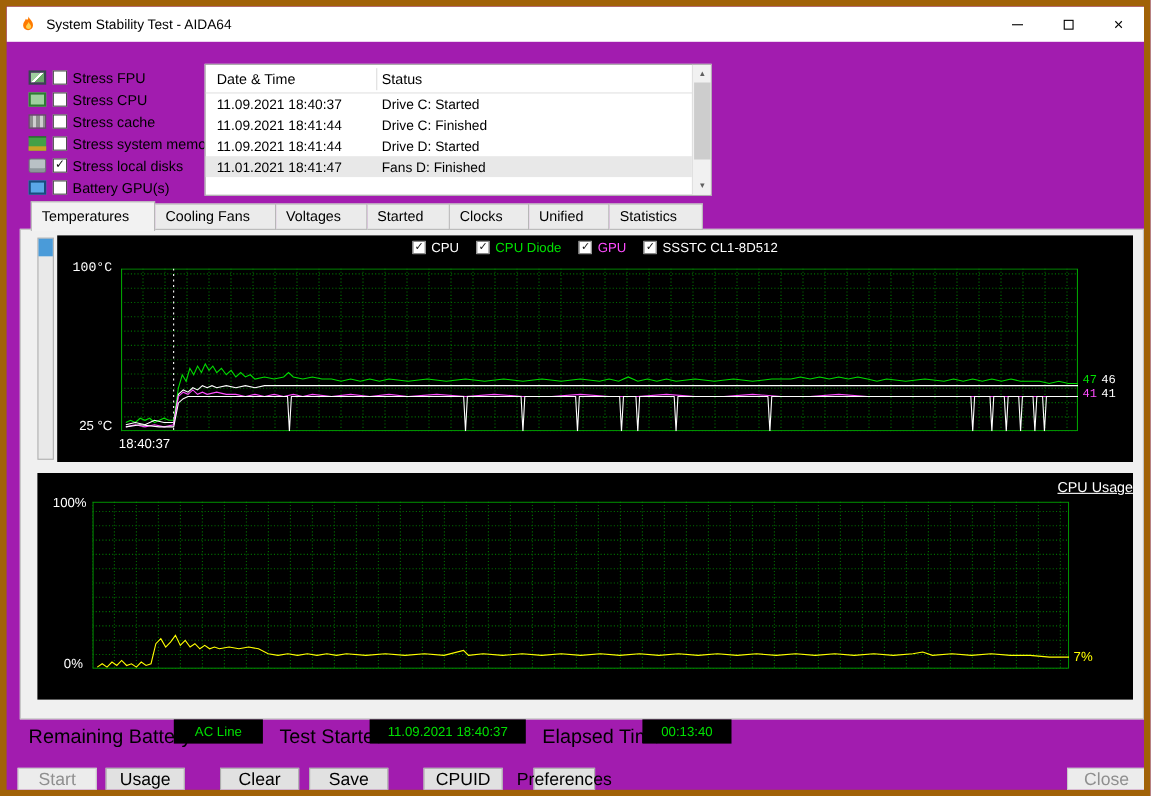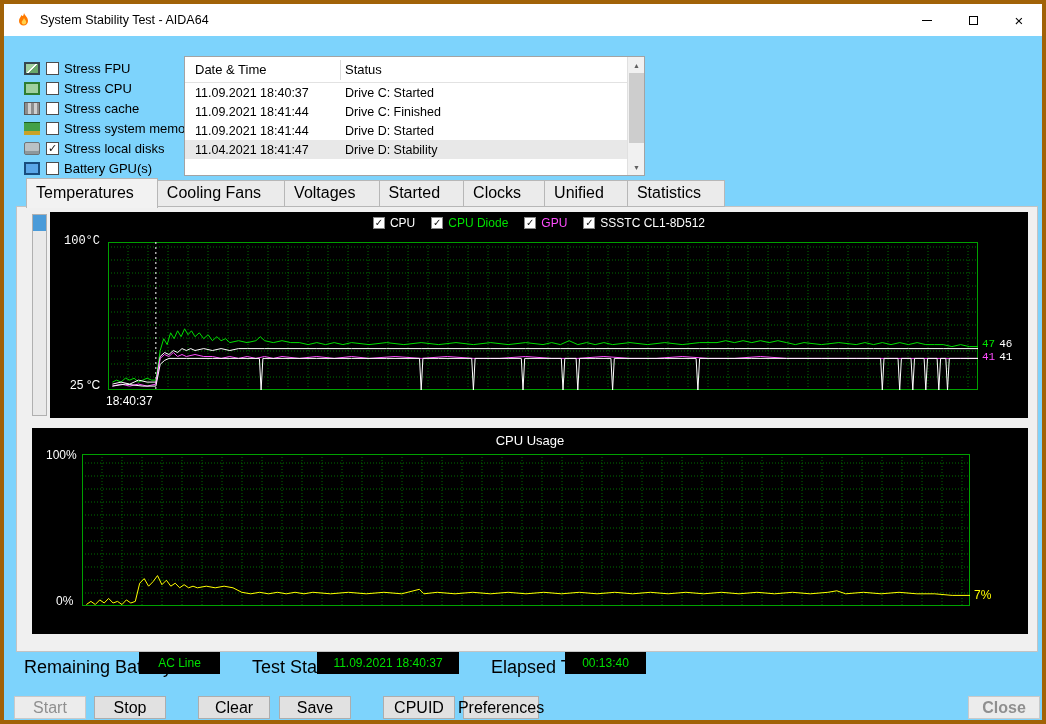--- a/index.html
+++ b/index.html
@@ -1,19 +1,19 @@
 <!DOCTYPE html>
 <html><head>
 <meta charset="utf-8">
 <style>
   * { box-sizing: border-box; margin: 0; padding: 0; }
   html,body { background:#d8d8d8; }
   body { font-family:"Liberation Sans", sans-serif; }
-  .window { position:relative; width:1046px; height:724px; background:#7dd3fc;
-            border:4px solid #a16207; overflow:hidden; font-size:13px; color:#000; }
+  .window { position:relative; width:1046px; height:724px; background:#a21caf;
+            border:6px solid #a16207; overflow:hidden; font-size:13px; color:#000; }
 
   
   .titlebar { position:absolute; left:0; top:0; width:100%; height:32px; background:#ffffff;
               display:flex; align-items:center; }
   .app-icon { margin-left:12px; width:16px; height:16px; flex:0 0 auto; }
   .title-text { margin-left:8px; font-size:12.5px; }
   .win-btns { margin-left:auto; display:flex; height:32px; }
   .win-btn { width:46px; height:32px; display:flex; align-items:center; justify-content:center; cursor:default; }
   .glyph-min { width:10px; height:1px; background:#000; display:block; }
   .glyph-max { width:9px; height:9px; border:1px solid #000; display:block; }
@@ -47,50 +47,50 @@
   .log-row .col-status { position:absolute; left:160px; top:3px; }
   .log-scrollbar { position:absolute; right:0; top:0; width:17px; height:118px; background:#f1f1f1; border-left:1px solid #e0e0e0; }
   .sb-btn { position:absolute; left:0; width:17px; height:16px; color:#606060; font-size:7px;
             display:flex; align-items:center; justify-content:center; }
   .sb-up { top:0; } .sb-down { bottom:0; }
   .sb-thumb { position:absolute; left:1px; top:16px; width:15px; height:70px; background:#cdcdcd; }
 
   
   .tabs { position:absolute; left:22px; top:182px; display:flex; align-items:flex-end; height:21px; z-index:3; }
   .tab { padding:3px 23px 4px 9px; background:#ebebeb; border:1px solid #b7b7b7; border-left-width:0;
-         font-size:16px; white-space:nowrap; }
+         font-size:13px; white-space:nowrap; }
   .tab:first-child { border-left-width:1px; }
   .tab.active { background:#f2f2f2; padding-top:5px; padding-bottom:6px; border-left-width:1px;
                 border-bottom:none; margin-bottom:-1px; position:relative; z-index:4; }
   .tab-panel { position:absolute; left:12px; top:202px; width:1022px; height:446px;
                background:#f0f0f0; border:1px solid #c3c3c3; }
 
   
   .vslider { position:absolute; left:28px; top:210px; width:15px; height:202px;
              background:#e9e9e9; border:1px solid #b0b0b0; }
   .vslider-thumb { position:absolute; left:0; top:0; width:13px; height:16px; background:#4a9bd9; }
 
   
   .chart-box { position:absolute; background:#000; }
   .temp-chart  { left:46px; top:208px; width:978px; height:206px; }
   .usage-chart { left:28px; top:424px; width:996px; height:206px; }
   .legend { position:absolute; left:0; top:4px; width:100%; display:flex; justify-content:center; gap:16px; }
   .legend-item { display:flex; align-items:center; gap:5px; font-size:12px; }
   .legend-cb { width:12px; height:12px; background:#fff; border:1px solid #888; color:#111;
                font-size:10px; line-height:10px; text-align:center; }
   .chart-lbl { position:absolute; color:#fff; font-size:12px; white-space:nowrap; }
-  .chart-title { position:absolute; left:0; top:5px; width:100%; text-align:center; color:#fff; font-size:13px; }
+  .chart-title { position:absolute; left:0; top:5px; width:100%; text-align:right; color:#fff; font-size:13px;text-decoration:underline; }
   .cur-values { position:absolute; font-size:11px; line-height:13px; white-space:nowrap; }
   .cur-values span { margin-right:4px; }
   svg.plot { position:absolute; display:block; }
 
   
   .status-lbl { position:absolute; font-size:18px; }
   .status-box { position:absolute; height:22px; background:#000; color:#00e000; font-size:12px;
-                display:flex; align-items:center; justify-content:center; }
+                display:flex; align-items:center; justify-content:center;margin-left:17px; }
 
   
   .btn { position:absolute; top:692px; height:23px; background:#e1e1e1; border:1px solid #adadad;
          font-size:16px; display:flex; align-items:center; justify-content:center; cursor:default; }
   .btn.disabled { color:#8f8f8f; border-color:#c9c9c9; background:#ececec; }
 </style>
 </head>
 <body>
 
 <div class="window">
@@ -160,22 +160,22 @@
         </div>
         <div class="log-row">
           <span class="col-time">11.09.2021 18:41:44</span>
           <span class="col-status">Drive C: Finished</span>
         </div>
         <div class="log-row">
           <span class="col-time">11.09.2021 18:41:44</span>
           <span class="col-status">Drive D: Started</span>
         </div>
         <div class="log-row selected">
-          <span class="col-time">11.04.2021 18:41:47</span>
-          <span class="col-status">Drive D: Stability</span>
+          <span class="col-time">11.01.2021 18:41:47</span>
+          <span class="col-status">Fans D: Finished</span>
         </div>
       </div>
     <div class="log-scrollbar">
       <div class="sb-btn sb-up">▲</div>
       <div class="sb-thumb"></div>
       <div class="sb-btn sb-down">▼</div>
     </div>
   </div>
 
   <div class="tabs">
@@ -354,20 +354,20 @@
   </div>
 
   <span class="status-lbl" style="left:20px; top:653px;">Remaining Battery:</span>
   <div class="status-box" style="left:135px; top:648px; width:81px;">AC Line</div>
   <span class="status-lbl" style="left:248px; top:653px;">Test Started:</span>
   <div class="status-box" style="left:313px; top:648px; width:142px;">11.09.2021 18:40:37</div>
   <span class="status-lbl" style="left:487px; top:653px;">Elapsed Time:</span>
   <div class="status-box" style="left:561px; top:648px; width:81px;">00:13:40</div>
 
   <div class="btn disabled" style="left:10px;  width:72px;">Start</div>
-  <div class="btn" style="left:90px;  width:72px;">Stop</div>
+  <div class="btn" style="left:90px;  width:72px;">Usage</div>
   <div class="btn" style="left:194px; width:72px;">Clear</div>
   <div class="btn" style="left:275px; width:72px;">Save</div>
   <div class="btn" style="left:379px; width:72px;">CPUID</div>
-  <div class="btn" style="left:459px; width:76px;">Preferences</div>
-  <div class="btn disabled" style="left:964px; width:72px;font-weight:bold;">Close</div>
+  <div class="btn" style="left:479px; width:56px;">Preferences</div>
+  <div class="btn disabled" style="left:964px; width:72px;">Close</div>
 
 </div>
 
 </body></html>

